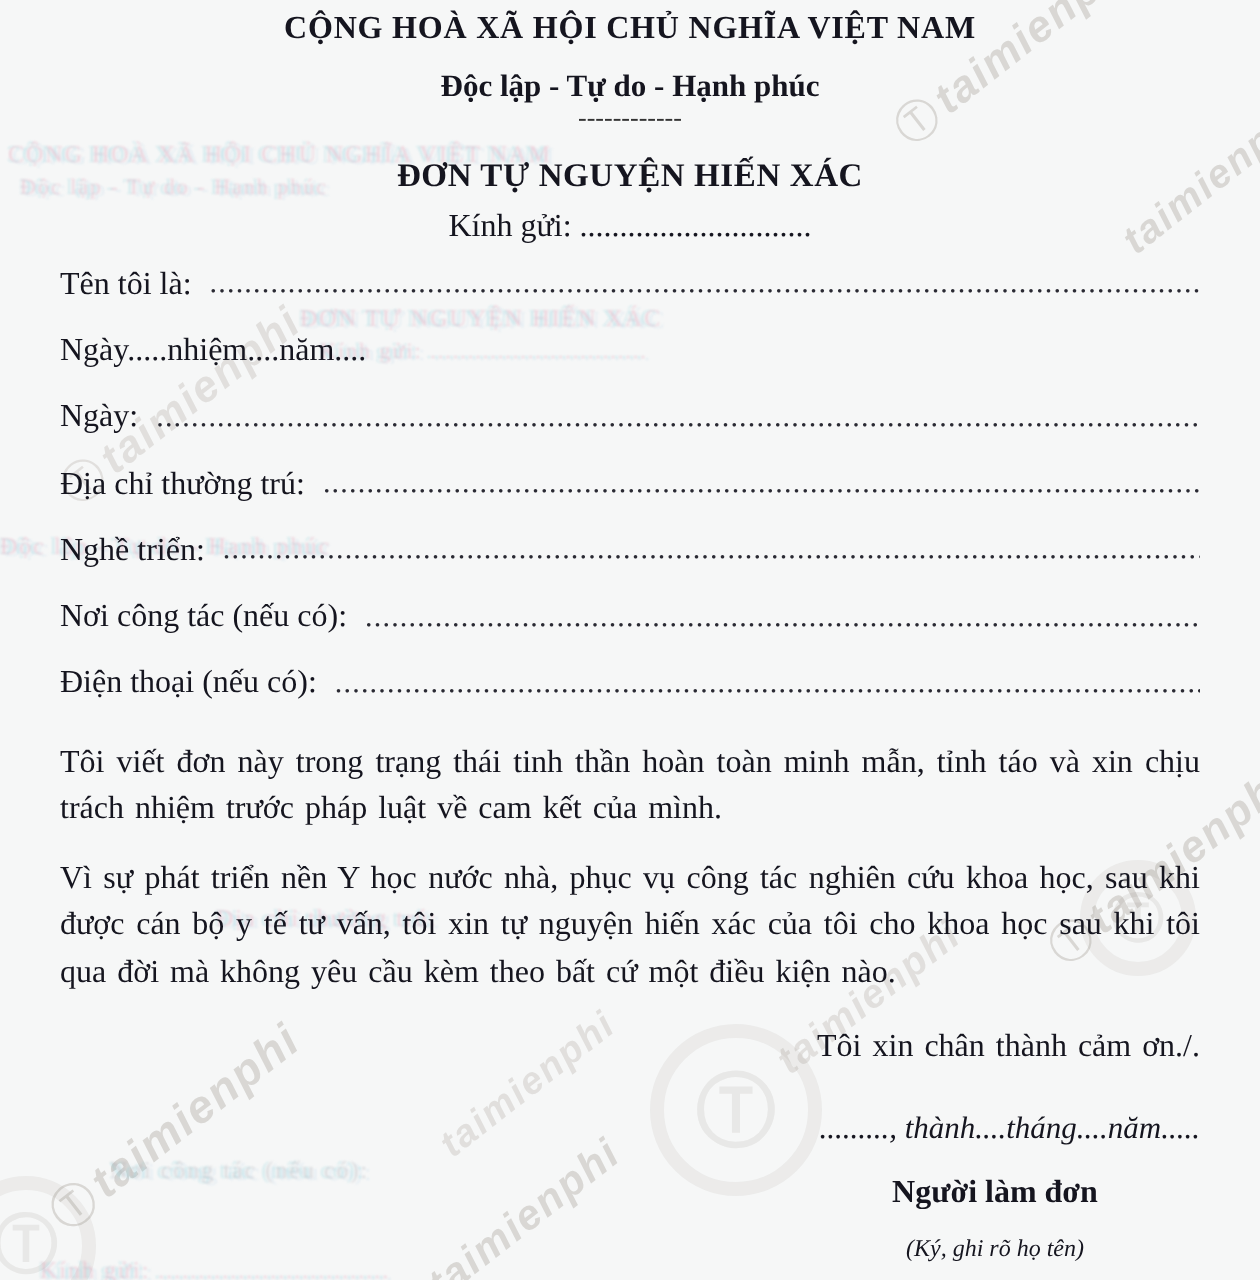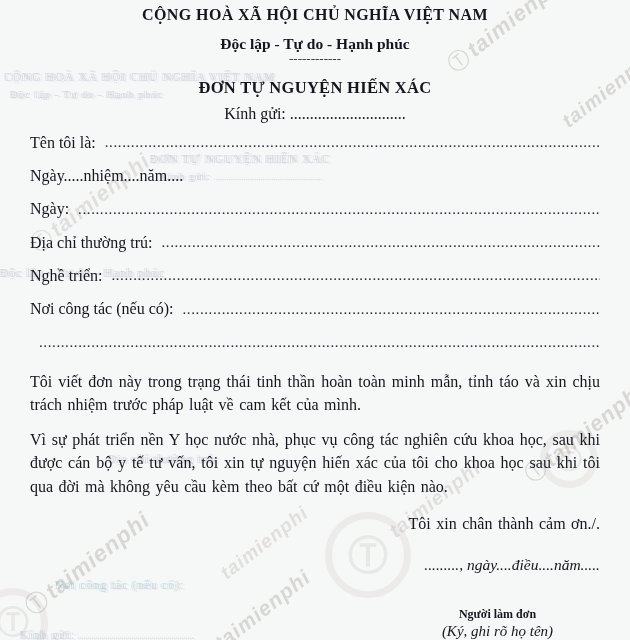--- a/index.html
+++ b/index.html
@@ -45,22 +45,22 @@
     text-align: justify; margin: 0; margin-top: 11px;
     word-spacing: 1.5px;
   }
   .closing { text-align: right; margin-top: 14px; }
   
   .signature {
     position: absolute; right: 30px; top: 556px;
     width: 205px; text-align: center;
   }
   .sig-date  { font-style: italic; font-size: 15.5px; white-space: nowrap; text-align: right; }
-  .sig-title { font-weight: bold; font-size: 12px; margin-top: 33px; }
-  .sig-note  { font-style: italic; font-size: 15px; margin-top: 1px; }
+  .sig-title { font-weight: bold; font-size: 16px; margin-top: 14px; }
+  .sig-note  { font-style: italic; font-size: 12px; margin-top: 11px; }
   
   .wm-layer { position: absolute; inset: 0; z-index: 1; pointer-events: none; overflow: hidden; }
   .wm {
     position: absolute;
     transform: rotate(-38deg);
     font-weight: bold; font-style: italic;
     font-family: "Liberation Sans", sans-serif;
     color: rgba(150, 142, 132, .30);
     white-space: nowrap; letter-spacing: 1px;
   }
@@ -140,27 +140,28 @@
     </div>
     <div class="field-row">
       <span class="field-label">Nghề triển:</span>
       <span class="leader">..........................................................................................................................................................................................................................</span>
     </div>
     <div class="field-row">
       <span class="field-label">Nơi công tác (nếu có):</span>
       <span class="leader">..........................................................................................................................................................................................................................</span>
     </div>
     <div class="field-row">
+      <span class="field-label">Điện thoại (nếu có):</span>
       <span class="leader">..........................................................................................................................................................................................................................</span>
     </div>
   </div>
 
   <p class="para">Tôi viết đơn này trong trạng thái tinh thần hoàn toàn minh mẫn, tỉnh táo và xin chịu trách nhiệm trước pháp luật về cam kết của mình.</p>
   <p class="para">Vì sự phát triển nền Y học nước nhà, phục vụ công tác nghiên cứu khoa học, sau khi được cán bộ y tế tư vấn, tôi xin tự nguyện hiến xác của tôi cho khoa học sau khi tôi qua đời mà không yêu cầu kèm theo bất cứ một điều kiện nào.</p>
   <p class="para closing">Tôi xin chân thành cảm ơn./.</p>
 
   <div class="signature">
-    <div class="sig-date">.........,  ngày....điều....năm.....</div>
+    <div class="sig-date">.........,  thành....tháng....năm.....</div>
     <div class="sig-title">Người làm đơn</div>
     <div class="sig-note">(Ký, ghi rõ họ tên)</div>
   </div>
 
 </div>
 
 </body></html>

